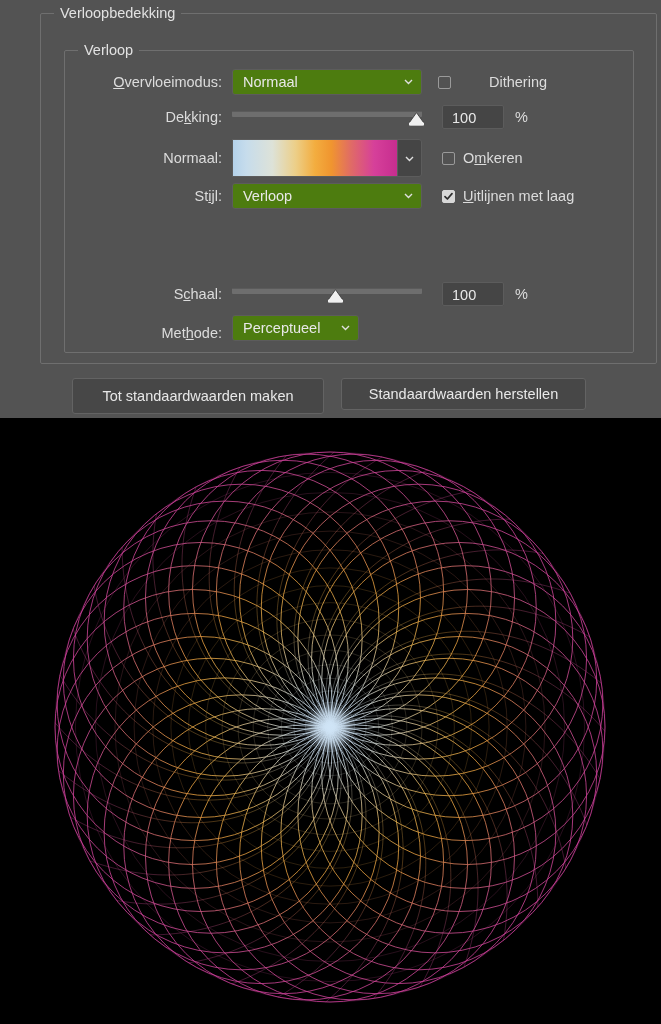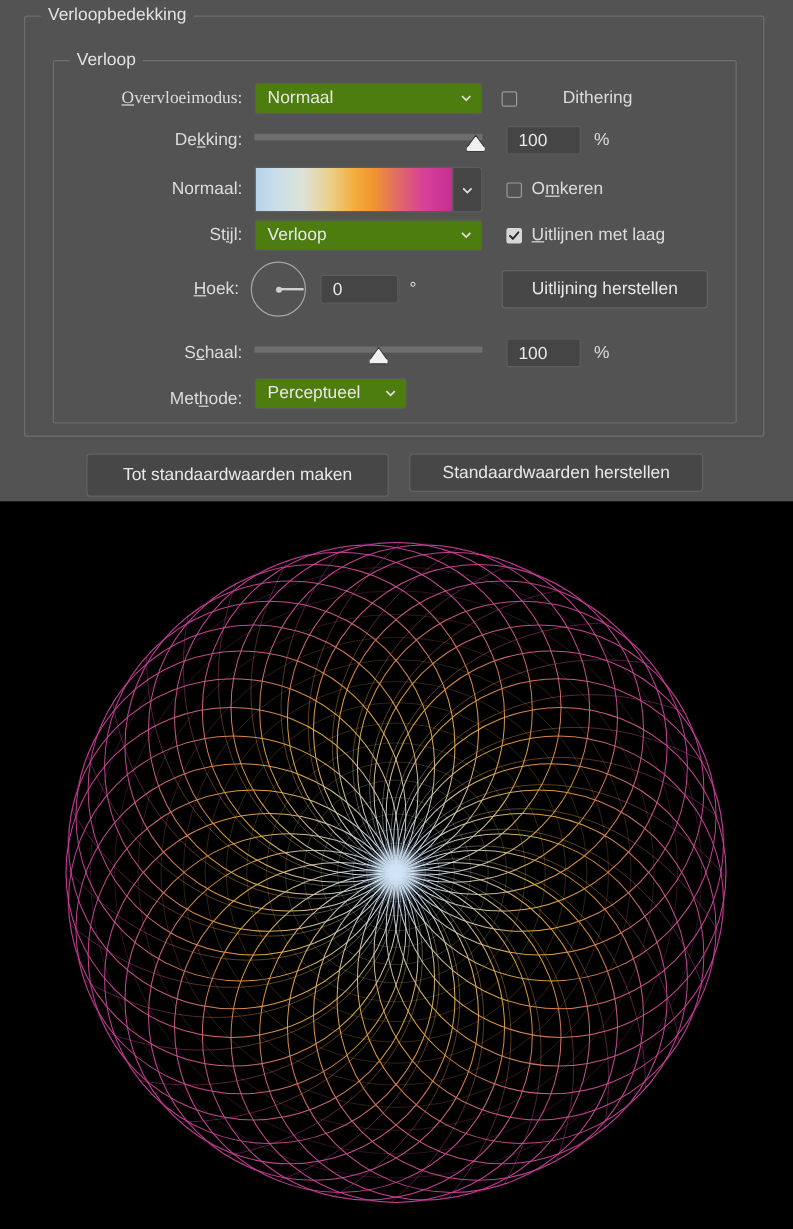--- a/index.html
+++ b/index.html
@@ -37,21 +37,21 @@
     left: 13px;
     padding: 0 6px;
     background: #535353;
     color: #e2e2e2;
     font-size: 14.5px;
     line-height: 17px;
     white-space: nowrap;
   }
 
   #group-outer {
-    left: 20px;
+    left: 40px;
     top: 13px;
     width: 617px;
     height: 351px;
   }
   #group-inner {
     left: 23px;
     top: 36px;
     width: 570px;
     height: 303px;
   }
@@ -251,21 +251,21 @@
 
 <div id="panel">
 
   <div class="group" id="group-outer">
     <div class="group-title">Verloopbedekking</div>
 
     <div class="group" id="group-inner">
       <div class="group-title">Verloop</div>
 
       <div class="row" style="left:0; top:18px; width:545px;">
-        <div class="lbl" style="width:157px;font-family:Liberation Serif, serif;"><u>O</u>vervloeimodus:</div>
+        <div class="lbl" style="width:157px;"><u>O</u>vervloeimodus:</div>
         <div class="select" style="margin-left:10px; width:190px;">
           <span>Normaal</span>
           <span class="caret">
             <svg width="9" height="9" viewBox="0 0 9 9">
                 <path d="M1 3 L4.5 6.5 L8 3" fill="none" stroke="#e0e0e0" stroke-width="1.4"></path>
               </svg>
           </span>
         </div>
         <div class="chk" style="margin-left:16px;gap:38px;">
           <span class="box"></span>
@@ -318,32 +318,20 @@
         <div class="chk" style="margin-left:20px;">
           <span class="box checked">
             <svg width="9" height="9" viewBox="0 0 9 9">
                 <path d="M1 4.6 L3.4 7 L8 1.6" fill="none" stroke="#2e2e2e" stroke-width="1.7" stroke-linecap="round" stroke-linejoin="round"></path>
               </svg>
           </span>
           <span class="ctext"><u>U</u>itlijnen met laag</span>
         </div>
       </div>
 
-      <div class="row" style="left:0; top:165px; width:545px; height:50px;">
-        <div class="lbl" style="width:157px;"><u>H</u>oek:</div>
-        <div style="position:relative; margin-left:10px; width:190px; height:50px; display:flex; align-items:center;">
-          <div id="angle-dial" style="left:0; top:2px;">
-            <div class="needle"></div>
-            <div class="dot"></div>
-          </div>
-          <div class="numfield" style="margin-left:58px; width:65px;">0</div>
-          <div class="unit" style="margin-left:9px;">°</div>
-        </div>
-        <div class="btn" style="position:relative; margin-left:22px; width:175px; height:32px;">Uitlijning herstellen</div>
-      </div>
 
       <div class="row" style="left:0; top:230px; width:545px;">
         <div class="lbl" style="width:157px;">S<u>c</u>haal:</div>
         <div class="slider" style="margin-left:10px; width:190px;">
           <div class="track"></div>
           <div class="thumb" id="scale-thumb" style="left: 96.25px;">
             <svg width="15" height="15" viewBox="0 0 15 15">
                 <path d="M7.5 0.6 L14.2 10 A1.6 1.6 0 0 1 13 14.2 L2 14.2 A1.6 1.6 0 0 1 0.8 10 Z" fill="#f0f0f0" stroke="#3b3b3b" stroke-width="0.9"></path>
               </svg>
           </div>

